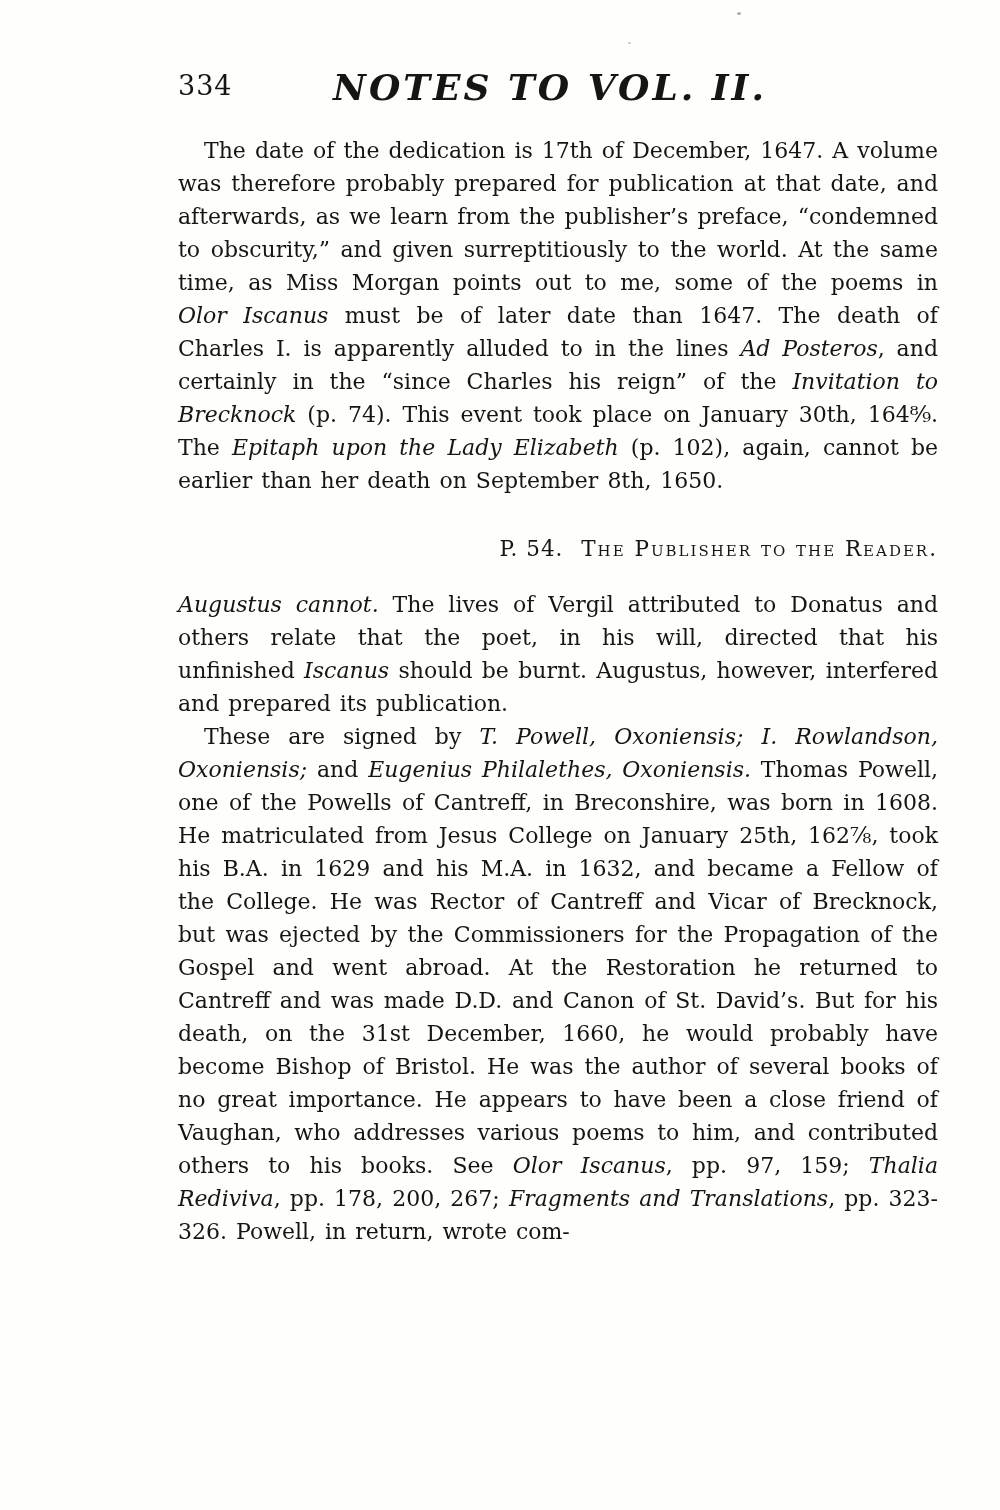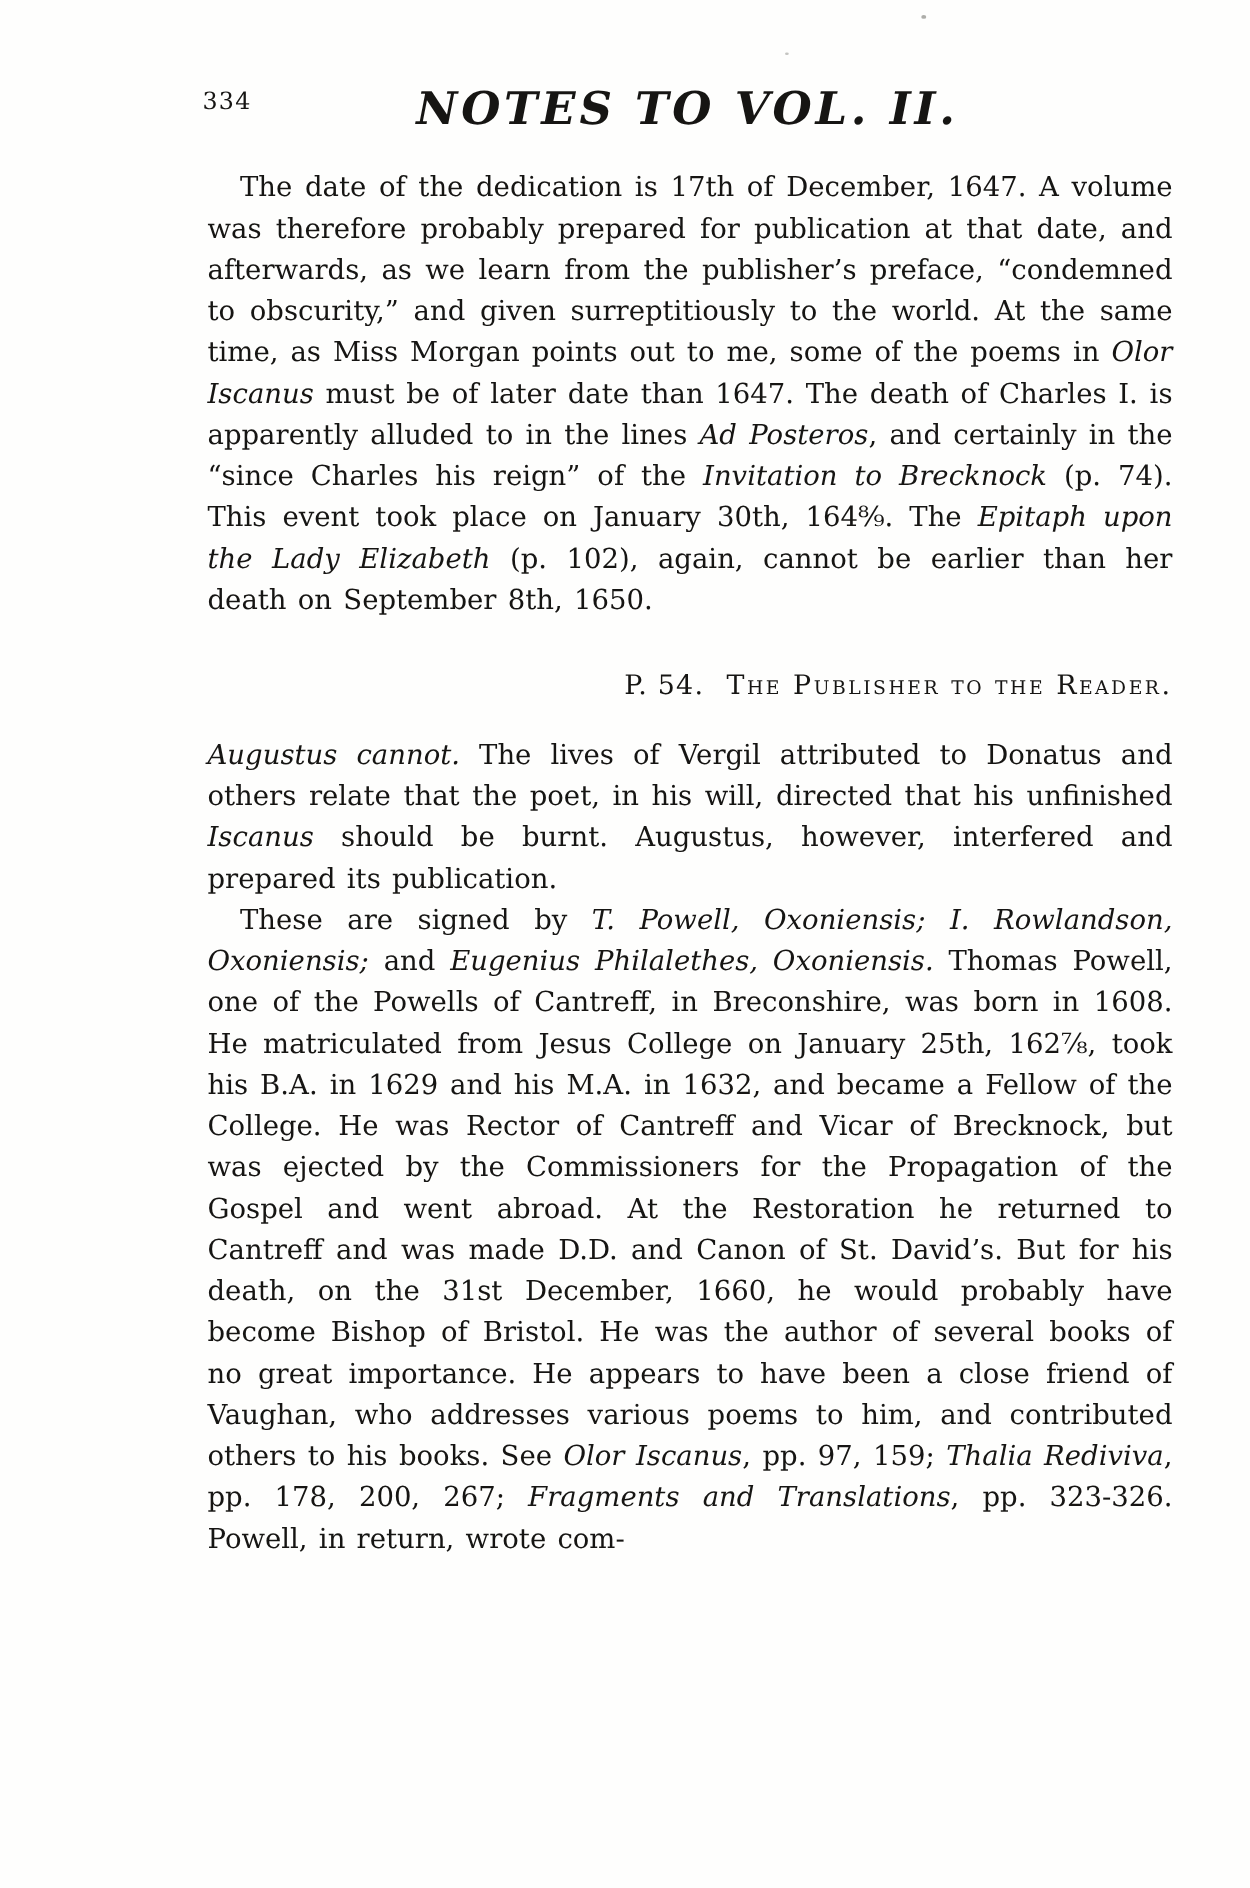--- a/index.html
+++ b/index.html
@@ -29,39 +29,39 @@
     top: 64px;
     width: 776px;
   }
   .page-header {
     position: relative;
     height: 44px;
     margin-bottom: 26px;
   }
   .page-number {
     position: absolute;
-    left: 0;
+    left: 16px;
     top: 6px;
-    font-size: 19px;
+    font-size: 27px;
     letter-spacing: 1px;
   }
   .running-title {
     display: block;
     text-align: center;
     font-size: 36px;
     font-style: italic;
     font-weight: bold;
     letter-spacing: 3px;
     padding-top: 2px;
   }
   p.para {
     font-size: 22px;
     line-height: 33px;
     text-align: justify;
-    margin: 0 0 0 4px;
+    margin: 0 0 0 16px;
     word-spacing: 2px;
   }
   p.para.indent { text-indent: 26px; }
   .it { font-style: italic; }
   h2.section-heading {
     font-size: 21.5px;
     font-weight: normal;
     text-align: right;
     margin: 39px 0 27px 0;
     letter-spacing: 1px;

